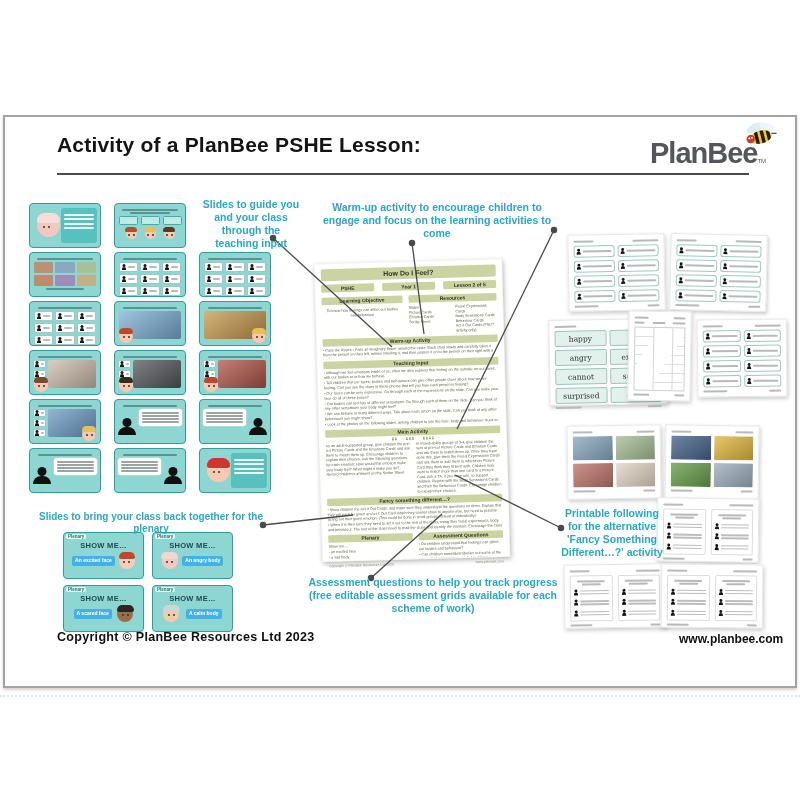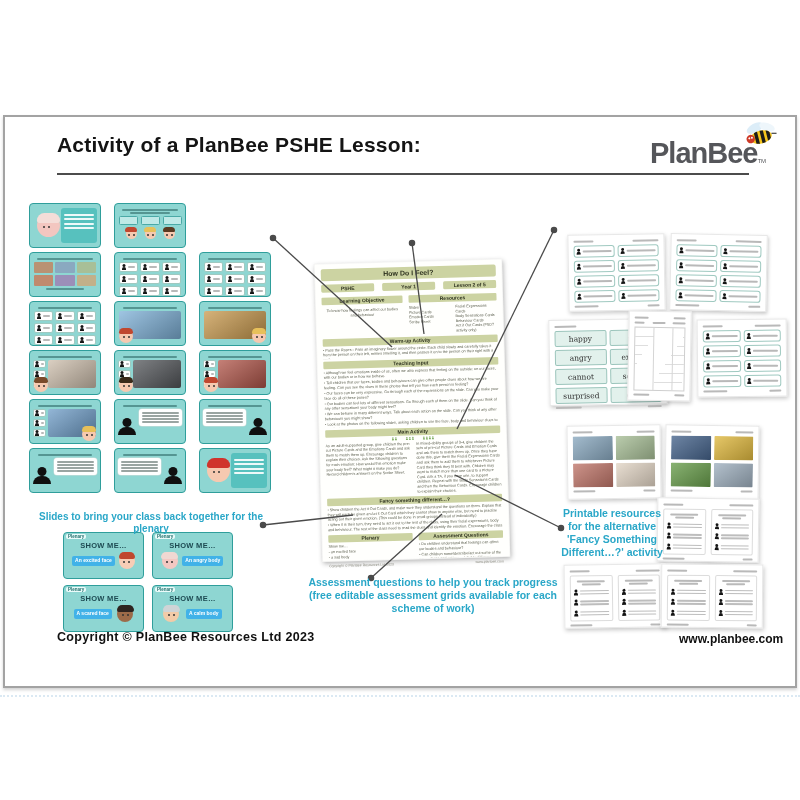--- a/index.html
+++ b/index.html
@@ -447,22 +447,24 @@
         <span class="face big" style="--skin:#f6c9b0;--hair:#d0342c;"></span>
         <span class="panel">
           <i class="wb"></i>
           <i class="wb"></i>
           <i class="wb"></i>
           <i class="wb"></i>
         </span>
       </div>
     </div>
 
+  <div class="ann" style="left:196px;top:81px;width:100px">Slides to guide you and your class through the teaching input</div>
+  <div class="ann" style="left:313px;top:84px;width:238px">Warm-up activity to encourage children to engage and focus on the learning activities to come</div>
   <div class="ann" style="left:28px;top:394px;width:236px;font-size:10px">Slides to bring your class back together for the plenary</div>
-  <div class="ann" style="left:556px;top:390px;width:102px">Printable resources for the alternative 'Fancy Something Different…?' activity</div>
+  <div class="ann" style="left:556px;top:390px;width:102px">Printable following for the alternative 'Fancy Something Different…?' activity</div>
   <div class="ann" style="left:303px;top:459px;width:250px">Assessment questions to help you track progress (free editable assessment grids available for each scheme of work)</div>
 
   <svg class="lines" width="790" height="569" viewBox="0 0 790 569">
     <g stroke="#4a4a4a" stroke-width="1.3" fill="#4a4a4a">
       <line x1="268" y1="121" x2="387" y2="230"></line>
         <circle cx="268" cy="121" r="2.6"></circle>
       <line x1="407" y1="126" x2="419" y2="217"></line>
         <circle cx="407" cy="126" r="2.6"></circle>
       <line x1="549" y1="113" x2="452" y2="312"></line>
         <circle cx="549" cy="113" r="2.6"></circle>

